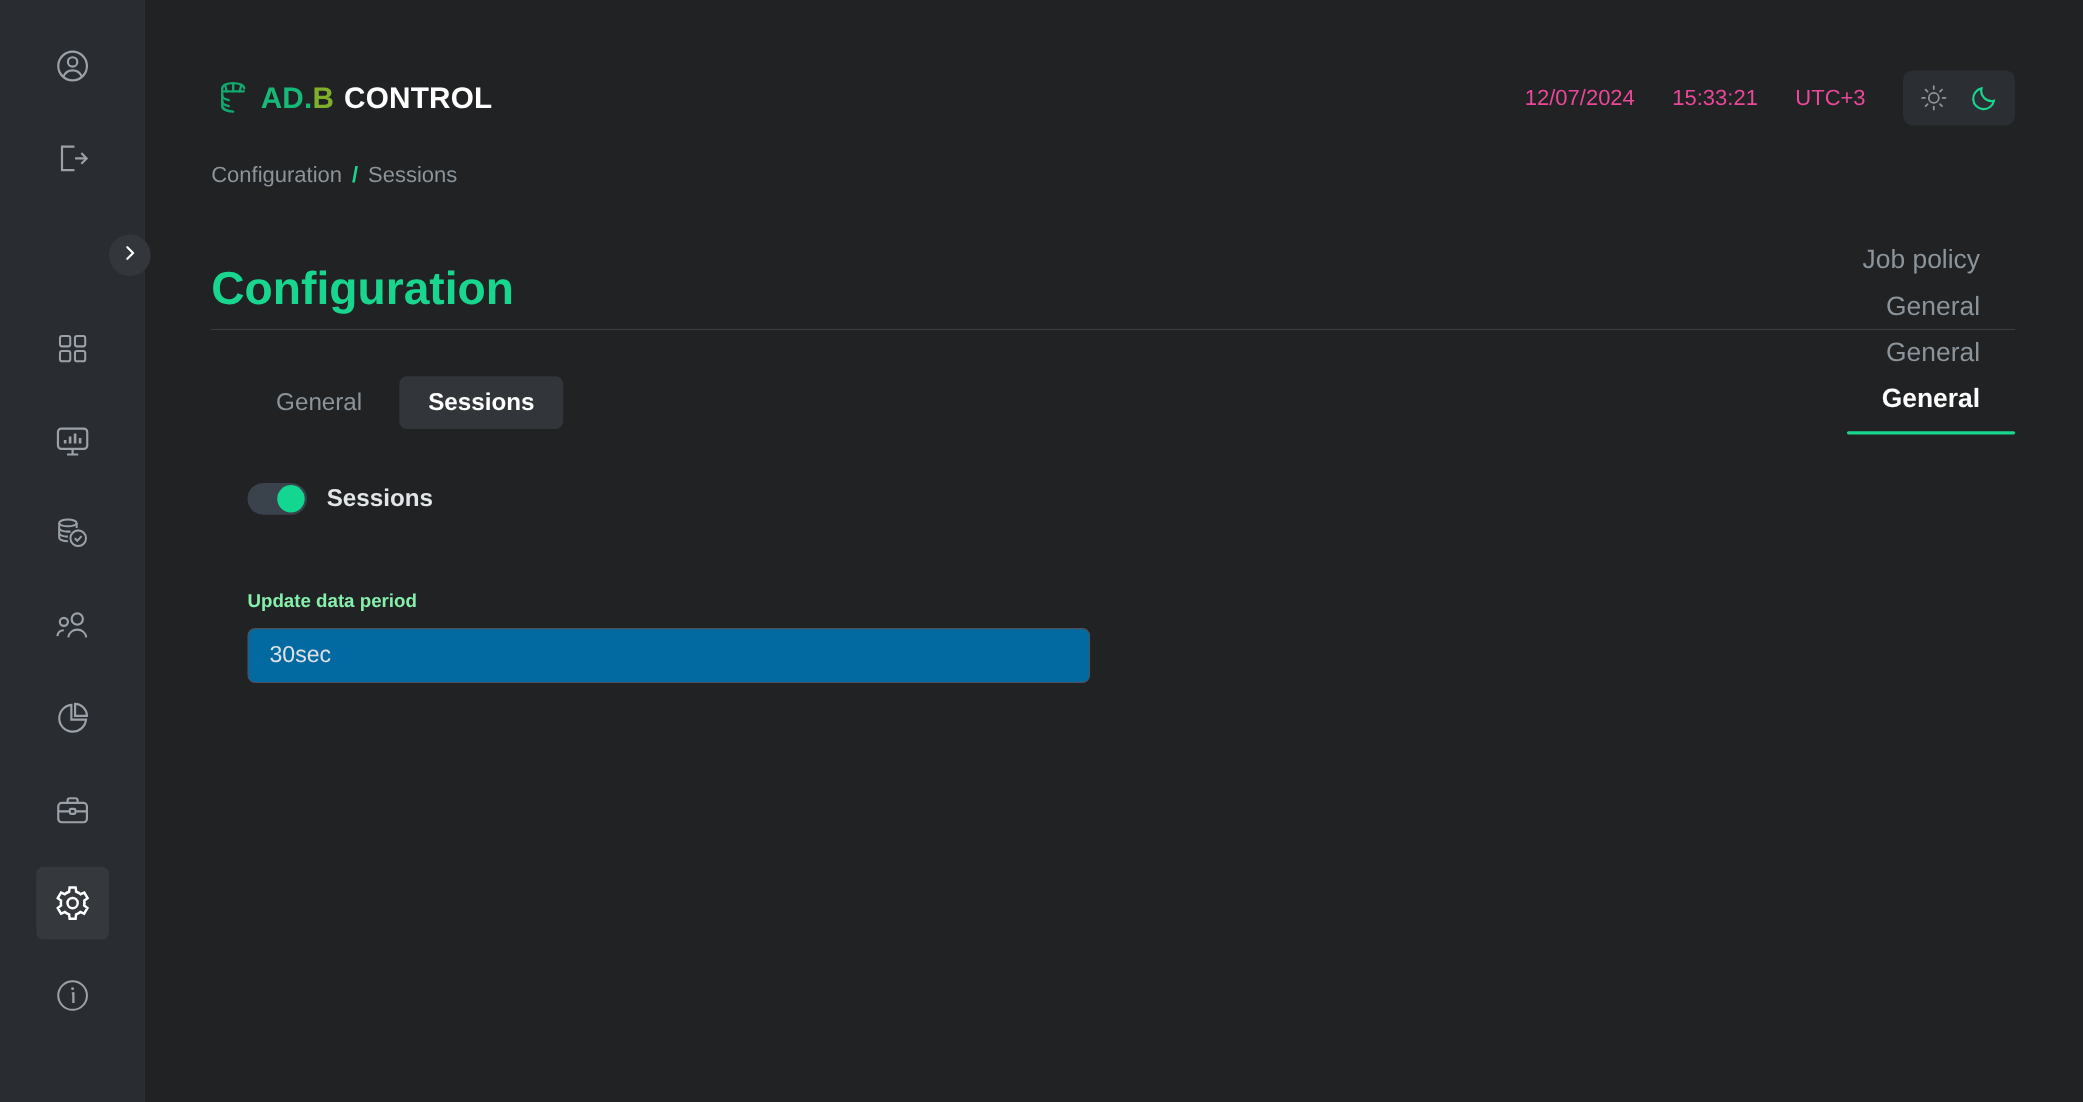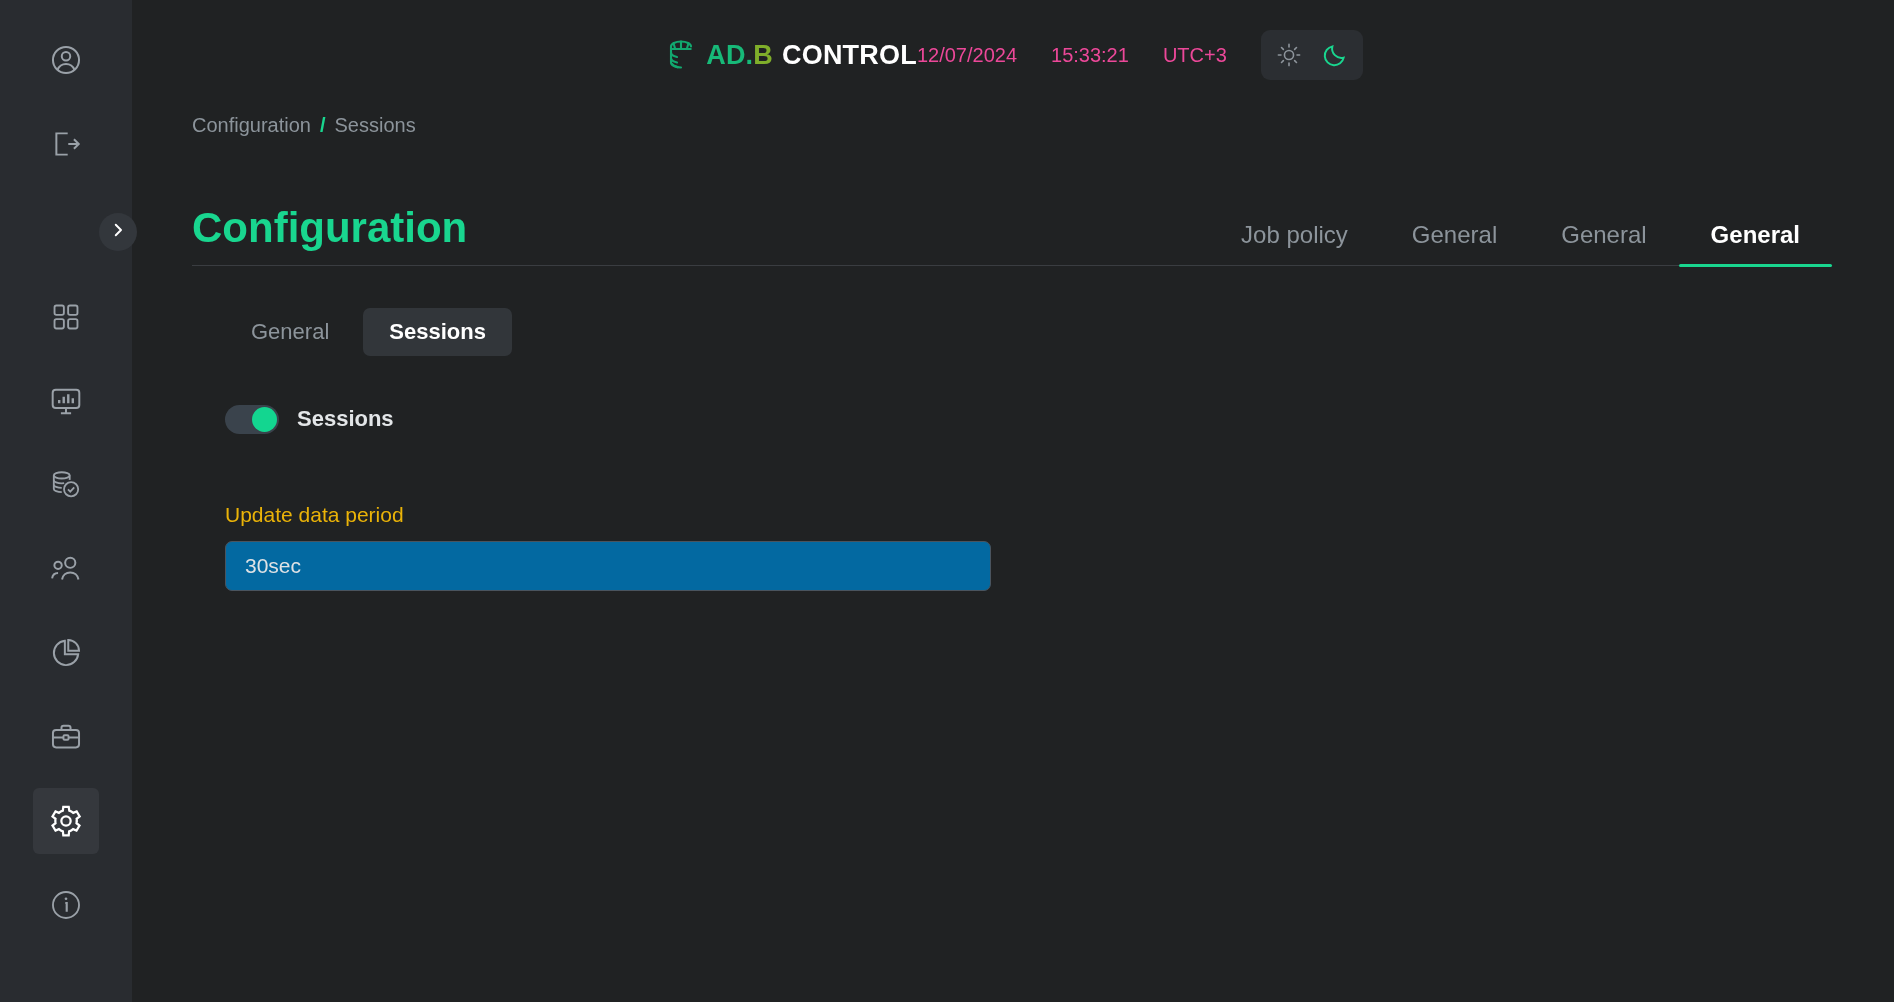--- a/index.html
+++ b/index.html
@@ -79,22 +79,23 @@
     height: 1002px;
     background: #202223;
     padding: 0 62px 0 60px;
     overflow: hidden;
   }
 
   .topbar {
     height: 104px;
     display: flex;
     align-items: center;
-    justify-content: center;
+    justify-content: space-between;
     padding-top: 6px;
+    margin-top: 34px;
   }
 
   .brand {
     display: flex;
     align-items: center;
     gap: 0px;
   }
   .brand-mark { width: 44px; height: 44px; margin-right: 1px; }
   .brand-text {
     font-size: 27px;
@@ -160,20 +161,21 @@
     font-weight: bold;
     color: #19d68f;
     line-height: 1;
     padding-bottom: 16px;
   }
   .tabs {
     display: flex;
     align-items: flex-end;
     gap: 0;
     height: 74px;
+    flex-direction: column;
   }
   .tab {
     font-size: 24px;
     color: #8c949b;
     padding: 0 32px 18px 32px;
     cursor: pointer;
     line-height: 1;
     position: relative;
     white-space: nowrap;
   }
@@ -265,23 +267,23 @@
   }
   .btn-apply {
     border: 1px solid #19d68f;
     background: #1b3d35;
     color: #ffffff;
     font-weight: bold;
   }
 
   .field-block { margin-top: 55px; margin-left: 33px; }
   .field-label {
-    font-size: 21px;
-    color: #eab308;
-    font-weight: normal;
+    font-size: 17px;
+    color: #86efac;
+    font-weight: bold;
     margin-bottom: 14px;
   }
   .field-input {
     width: 766px;
     height: 50px;
     border-radius: 7px;
     border: 1px solid #4a545e;
     background: #0369a1;
     color: #dfe2e5;
     font-size: 21px;

